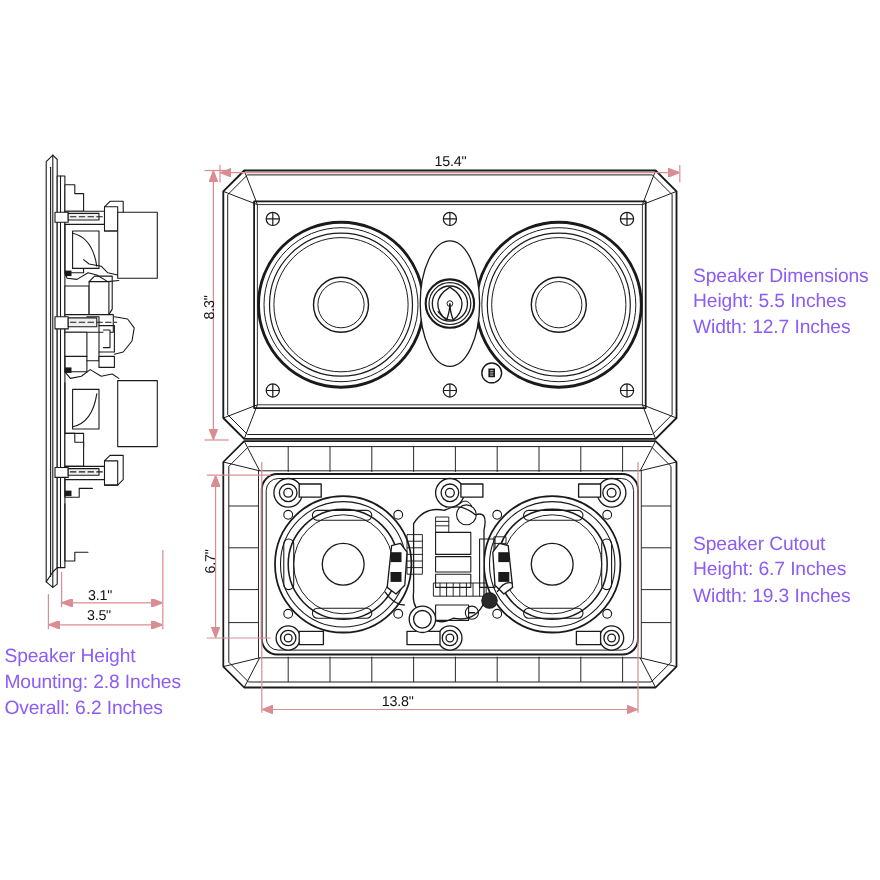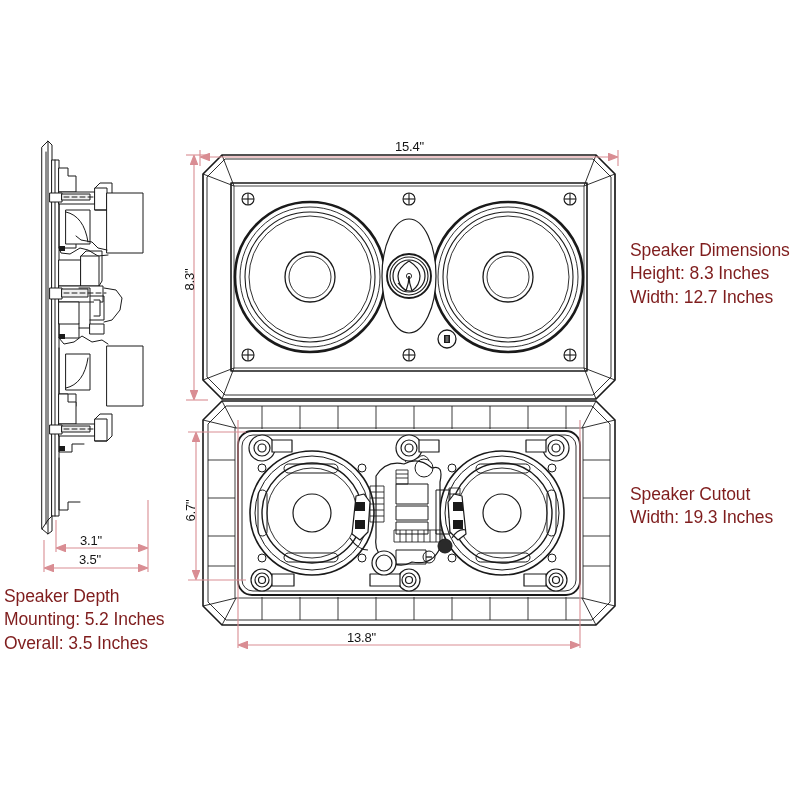--- a/index.html
+++ b/index.html
@@ -6,21 +6,21 @@
   body{
     width:800px;height:800px;position:relative;overflow:hidden;
     font-family:"Liberation Sans", sans-serif;color:#141414;
     -webkit-font-smoothing:antialiased;
   }
   .stage{position:absolute;inset:0;}
   svg{display:block;}
   .dwg{position:absolute;}
 
   
-  .callout{position:absolute;font-size:17.5px;line-height:1.33;letter-spacing:-0.1px;color:#7f1d1d;}
+  .callout{position:absolute;font-size:17.5px;line-height:1.33;letter-spacing:-0.1px;color:#8b5cf6;}
   .callout .ln{white-space:nowrap;display:block;}
   #callout-speaker-dimensions{left:630px;top:239px;}
   #callout-drywall-cutout{left:630px;top:483px;}
   #callout-speaker-depth{left:4px;top:585px;}
 
   
   .dimtext{position:absolute;font-size:13px;color:#141414;white-space:nowrap;letter-spacing:-0.2px;}
   .dimtext.vert{transform-origin:50% 50%;transform:rotate(-90deg);}
   #dim-label-width-speaker{left:395px;top:139px;}
   #dim-label-height-speaker{left:179px;top:272px;}
@@ -424,28 +424,29 @@
 
   <span class="dimtext" id="dim-label-width-speaker">15.4"</span>
   <span class="dimtext vert" id="dim-label-height-speaker">8.3"</span>
   <span class="dimtext" id="dim-label-width-cutout">13.8"</span>
   <span class="dimtext vert" id="dim-label-height-cutout">6.7"</span>
   <span class="dimtext" id="dim-label-depth-mounting">3.1"</span>
   <span class="dimtext" id="dim-label-depth-overall">3.5"</span>
 
   <div class="callout" id="callout-speaker-dimensions">
     <span class="ln">Speaker Dimensions</span>
-    <span class="ln">Height: 8.3 Inches</span>
+    <span class="ln">Height: 5.5 Inches</span>
     <span class="ln">Width: 12.7 Inches</span>
   </div>
 
   <div class="callout" id="callout-drywall-cutout">
     <span class="ln">Speaker Cutout</span>
+    <span class="ln">Height: 6.7 Inches</span>
     <span class="ln">Width: 19.3 Inches</span>
   </div>
 
   <div class="callout" id="callout-speaker-depth">
-    <span class="ln">Speaker Depth</span>
-    <span class="ln">Mounting: 5.2 Inches</span>
-    <span class="ln">Overall: 3.5 Inches</span>
+    <span class="ln">Speaker Height</span>
+    <span class="ln">Mounting: 2.8 Inches</span>
+    <span class="ln">Overall: 6.2 Inches</span>
   </div>
 
 </div>
 
 </body></html>

